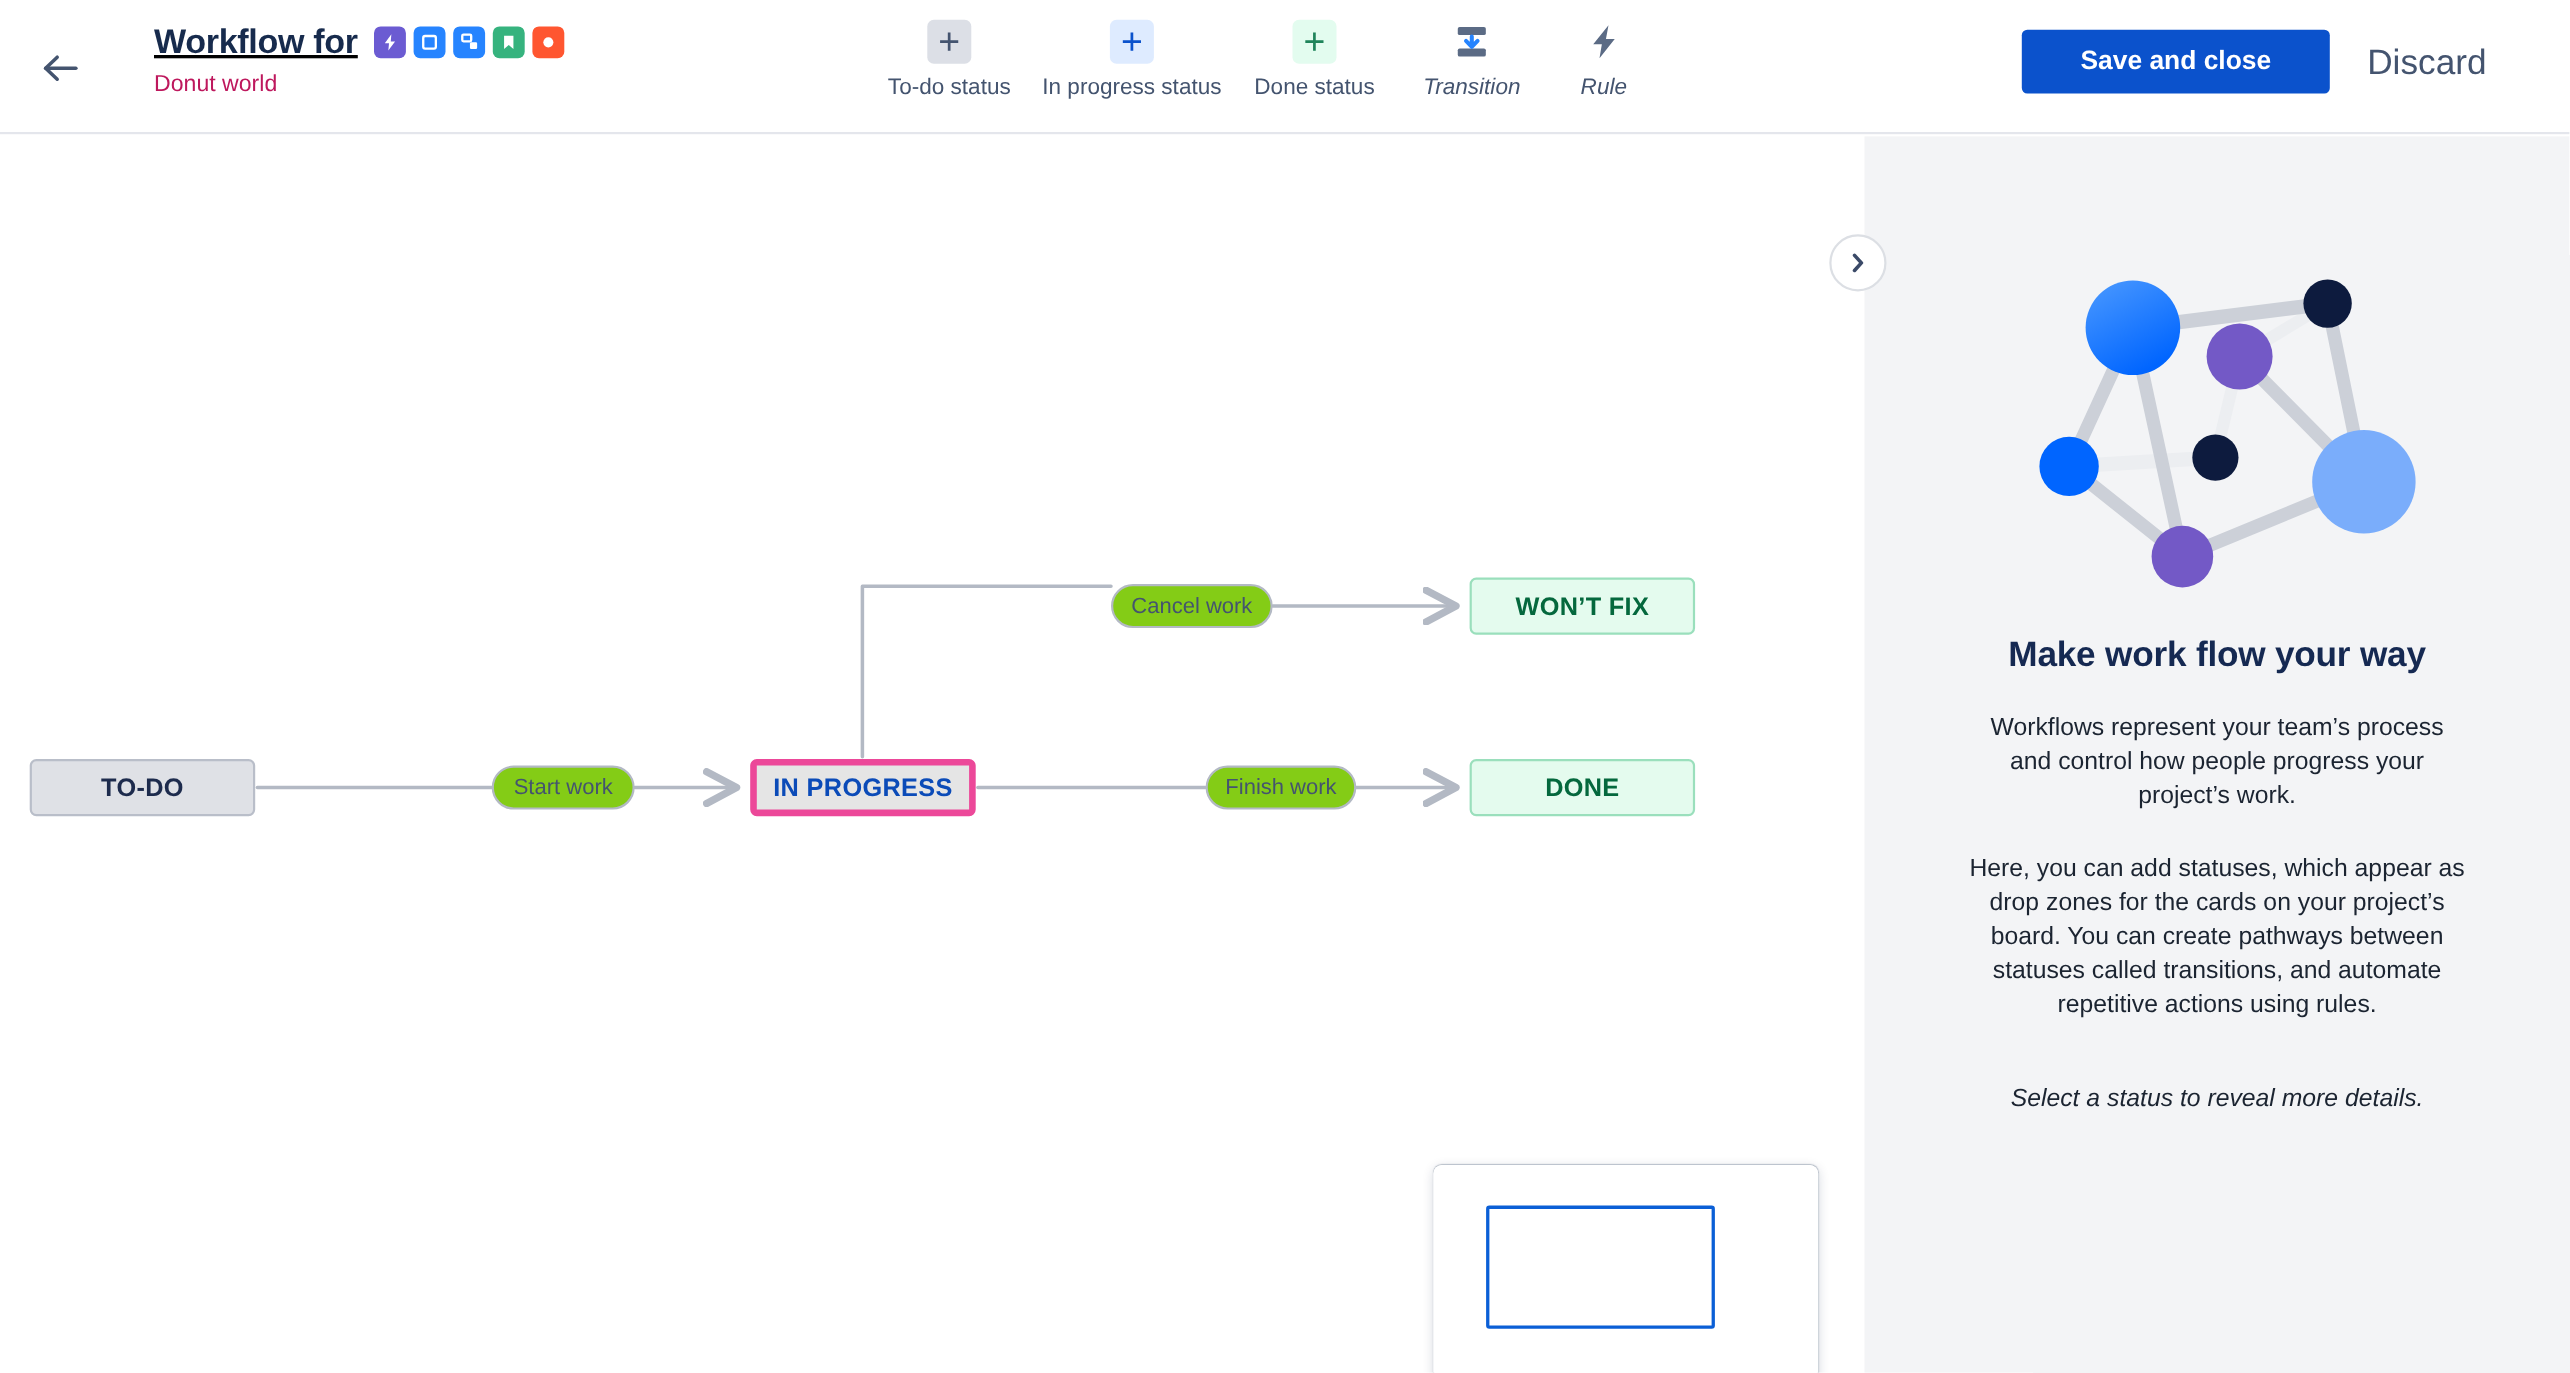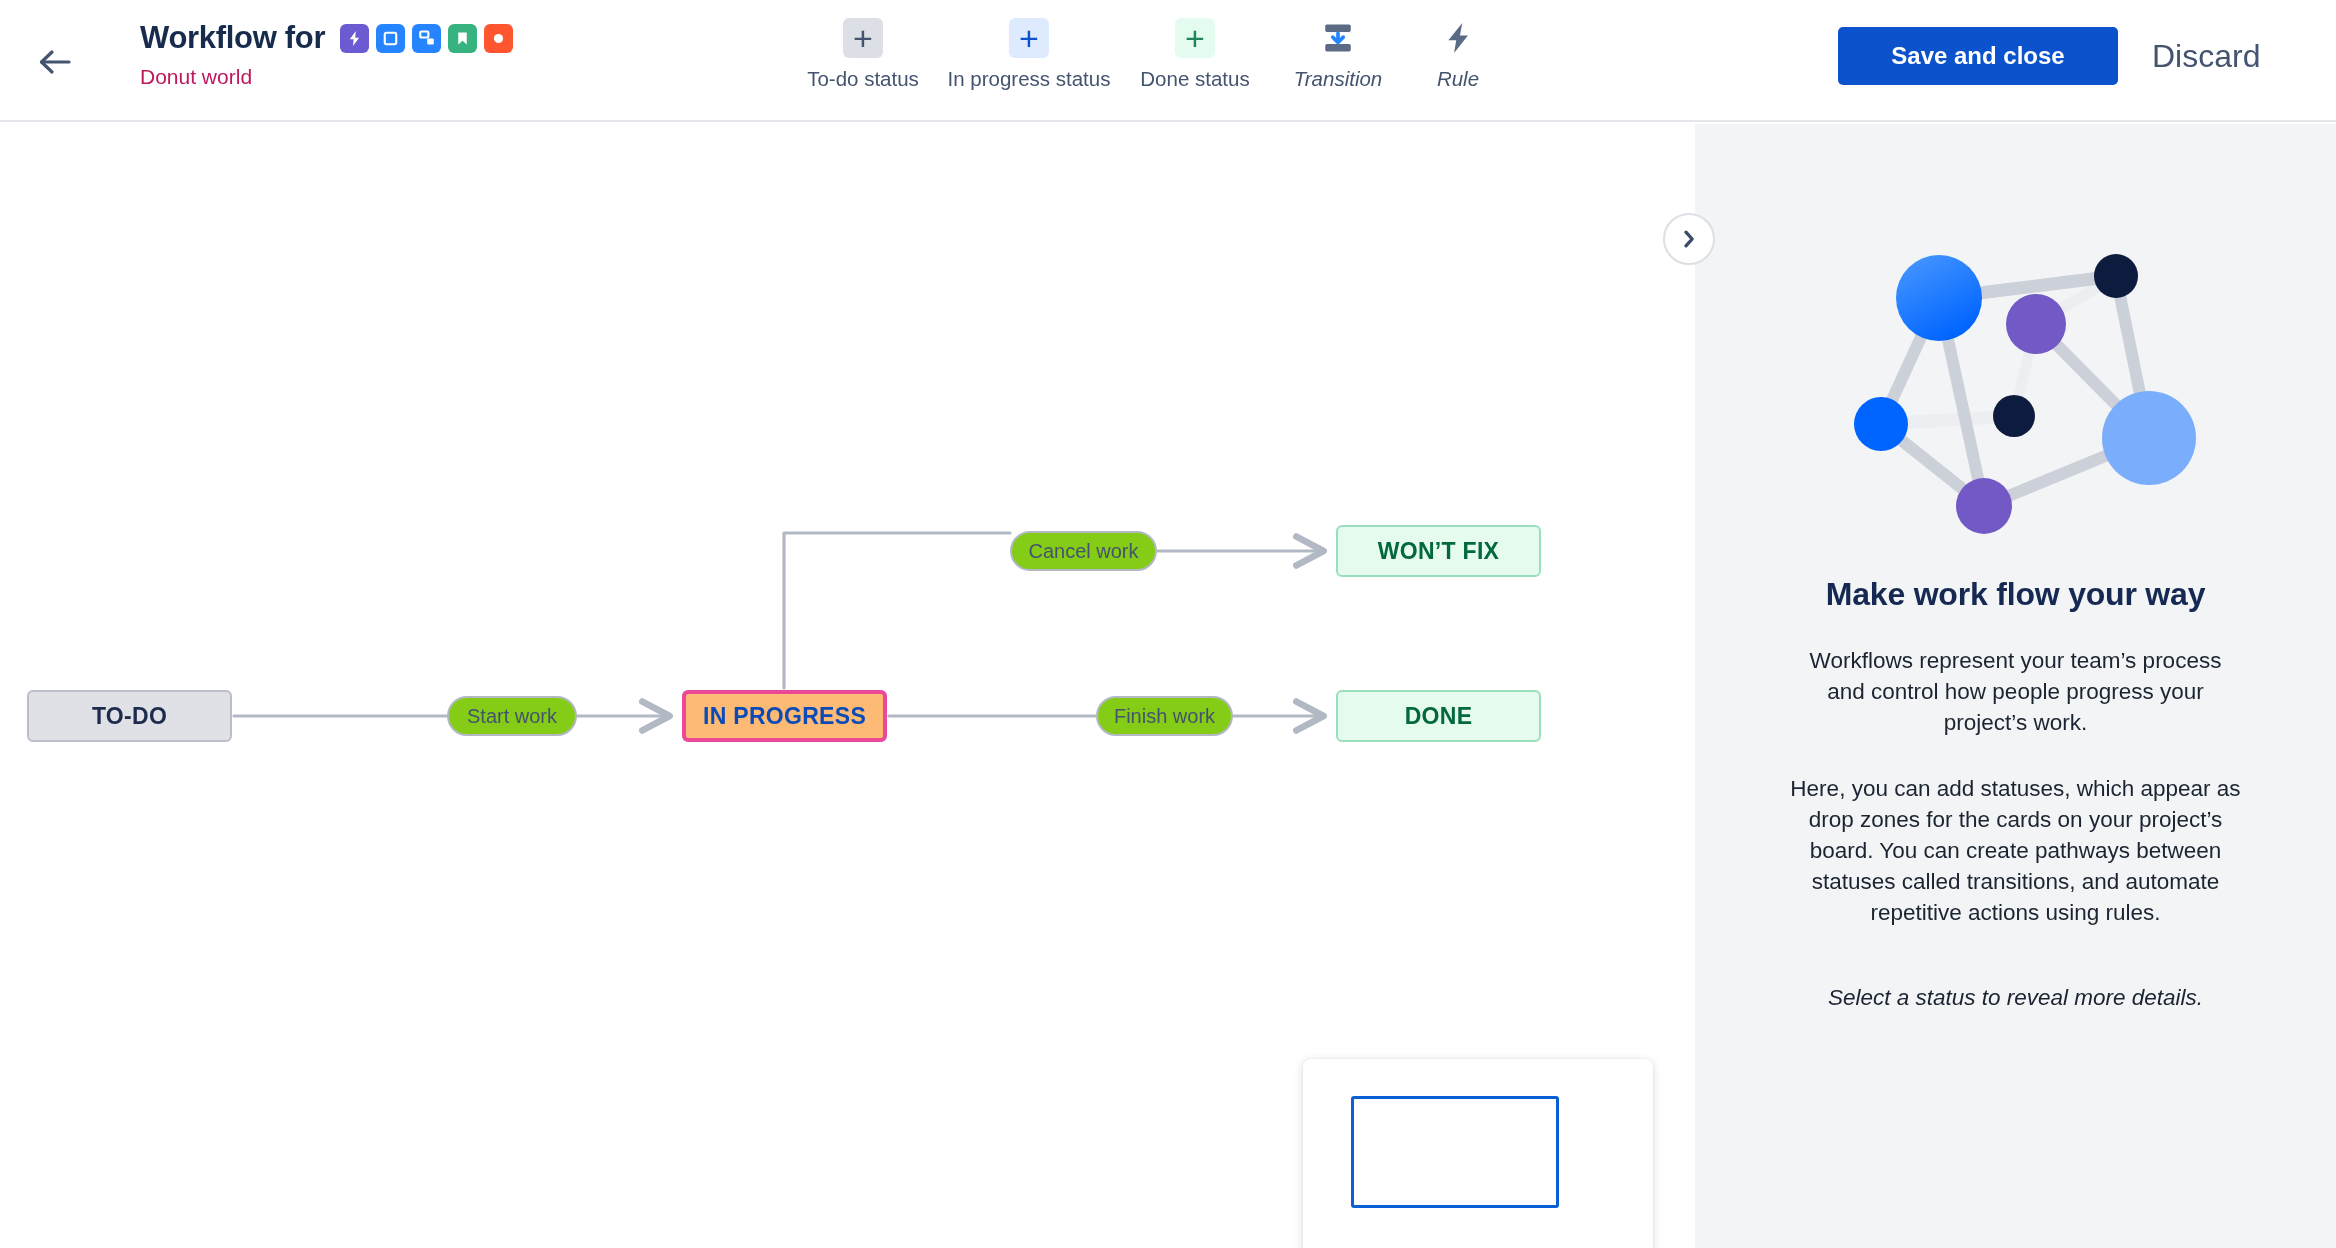--- a/index.html
+++ b/index.html
@@ -19,21 +19,21 @@
     background: #ffffff;
     border-bottom: 2px solid #e4e6ec;
   }
   .back-btn {
     position: absolute; left: 33px; top: 40px;
     width: 44px; height: 44px;
     display: flex; align-items: center; justify-content: center;
     cursor: pointer;
   }
   .title-block { position: absolute; left: 140px; top: 18px; }
-  .title-row { display: flex; align-items: center; gap: 10px; height: 40px; }
+  .title-row { display: flex; align-items: center; gap: 10px; height: 40px; text-decoration: underline; }
   .wf-title {
     font-size: 31px; font-weight: bold; color: #172b4d;
     letter-spacing: -0.3px; line-height: 34px; white-space: nowrap;
   }
   .type-icons { display: flex; align-items: center; gap: 7px; margin-left: 5px; }
   .type-icon {
     width: 29px; height: 29px; border-radius: 6px;
     display: flex; align-items: center; justify-content: center;
   }
   .wf-sub {
@@ -93,21 +93,21 @@
   .wf-svg { position: absolute; left: 0; top: 0; }
 
   .node {
     position: absolute;
     border-radius: 6px;
     display: flex; align-items: center; justify-content: center;
     font-size: 23px; font-weight: bold; letter-spacing: 0.3px;
     cursor: pointer; user-select: none;
   }
   .node.todo   { background: #dfe1e6; border: 2px solid #b9bec9; color: #1d2b4d; }
-  .node.inprog { background: #fdba74; border: 4px solid #ec4899; color: #0b4bb8; }
+  .node.inprog { background: #e5e5e5; border: 6px solid #ec4899; color: #0b4bb8; }
   .node.done   { background: #e4fbee; border: 2px solid #9adfbc; color: #04683d; }
 
   .tlabel {
     position: absolute;
     background: #84cc16;
     border: 2px solid #b3b9c4;
     border-radius: 22px;
     display: flex; align-items: center; justify-content: center;
     font-size: 20px; color: #44546f;
     cursor: pointer; user-select: none; white-space: nowrap;

